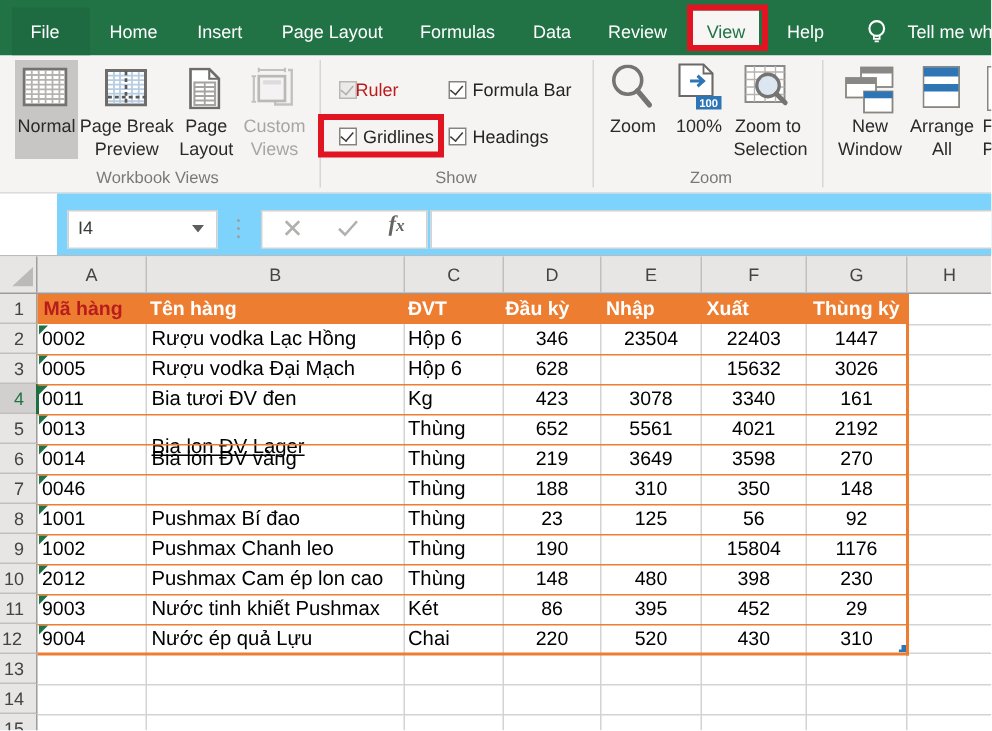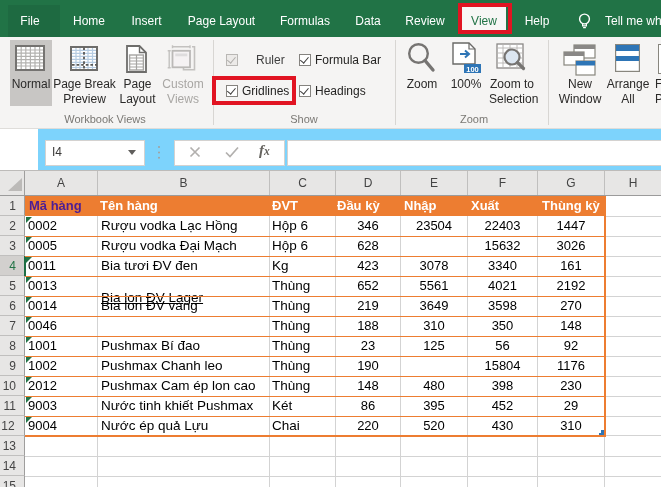--- a/index.html
+++ b/index.html
@@ -88,21 +88,21 @@
       <path d="M6.5 1.2 v3 M6.5 2.7 h17.5 M24 1.2 v3" fill="none" stroke="#c3c1bf" stroke-width="1.4"></path>
       <path d="M1.7 6.8 h3 M3.2 6.8 v17 M1.7 23.8 h3" fill="none" stroke="#c3c1bf" stroke-width="1.4"></path>
       <path d="M26 2.7 h2.5 v23 h-11 v-2.5" fill="none" stroke="#c3c1bf" stroke-width="1.6"></path>
       <rect x="6.5" y="6.8" width="17.5" height="16.5" fill="#f5f2f3" stroke="#bbb9b7" stroke-width="1.8"></rect>
       <rect x="9.3" y="9.5" width="12" height="2.8" fill="#dedcdd"></rect>
     </svg>
     <div class="blabel" style="left:157px;top:40px;width:52px;color:#a8a6a3;">Custom<br>Views</div>
     <div class="glabel" style="left:40px;width:130px;">Workbook Views</div>
 
     <div class="cb dis" style="left:226px;top:17px;"></div>
-    <div class="cblabel" style="left:256px;top:16px;color:#404040;">Ruler</div>
+    <div class="cblabel" style="left:237px;top:16px;color:#b91c1c;">Ruler</div>
     <div class="cb" style="left:299px;top:17px;"></div>
     <div class="cblabel" style="left:315px;top:16px;">Formula Bar</div>
     <div class="cb" style="left:226px;top:48px;"></div>
     <div class="cblabel" style="left:242px;top:47px;">Gridlines</div>
     <div class="cb" style="left:299px;top:48px;"></div>
     <div class="cblabel" style="left:315px;top:47px;">Headings</div>
     <div class="redbox" style="left:212px;top:39px;width:76px;height:21px;"></div>
     <div class="glabel" style="left:254px;width:100px;">Show</div>
 
     <svg class="abs" style="left:405px;top:6px;" width="31" height="31" viewBox="0 0 31 31">
@@ -218,21 +218,21 @@
     <div class="gridh" style="left:605px;top:126px;width:56px;"></div>
     <div class="gridh" style="left:605px;top:146px;width:56px;"></div>
     <div class="gridh" style="left:605px;top:166px;width:56px;"></div>
     <div class="gridh" style="left:605px;top:186px;width:56px;"></div>
     <div class="gridh" style="left:605px;top:206px;width:56px;"></div>
     <div class="gridh" style="left:605px;top:226px;width:56px;"></div>
     <div class="gridh" style="left:605px;top:246px;width:56px;"></div>
     <div class="gridh" style="left:605px;top:265px;width:56px;"></div>
 
     <div class="abs" style="left:25px;top:26px;width:579px;height:20px;background:#ed7d31;"></div>
-    <div class="cell" style="left:29px;top:26px;font-weight:bold;color:#4c1d95;">Mã hàng</div>
+    <div class="cell" style="left:29px;top:26px;font-weight:bold;color:#b91c1c;">Mã hàng</div>
     <div class="cell" style="left:100px;top:26px;font-weight:bold;color:#fff;">Tên hàng</div>
     <div class="cell" style="left:272px;top:26px;font-weight:bold;color:#fff;">ĐVT</div>
     <div class="cell" style="left:337px;top:26px;font-weight:bold;color:#fff;">Đầu kỳ</div>
     <div class="cell" style="left:404px;top:26px;font-weight:bold;color:#fff;">Nhập</div>
     <div class="cell" style="left:471px;top:26px;font-weight:bold;color:#fff;">Xuất</div>
     <div class="cell" style="left:542px;top:26px;font-weight:bold;color:#fff;">Thùng kỳ</div>
     <div class="cell" style="left:28px;top:46px;">0002</div>
     <div class="tri" style="left:26px;top:47px;"></div>
     <div class="cell" style="left:101px;top:46px;font-size:13.5px;">Rượu vodka Lạc Hồng</div>
     <div class="cell" style="left:272px;top:46px;font-size:13.5px;">Hộp 6</div>

